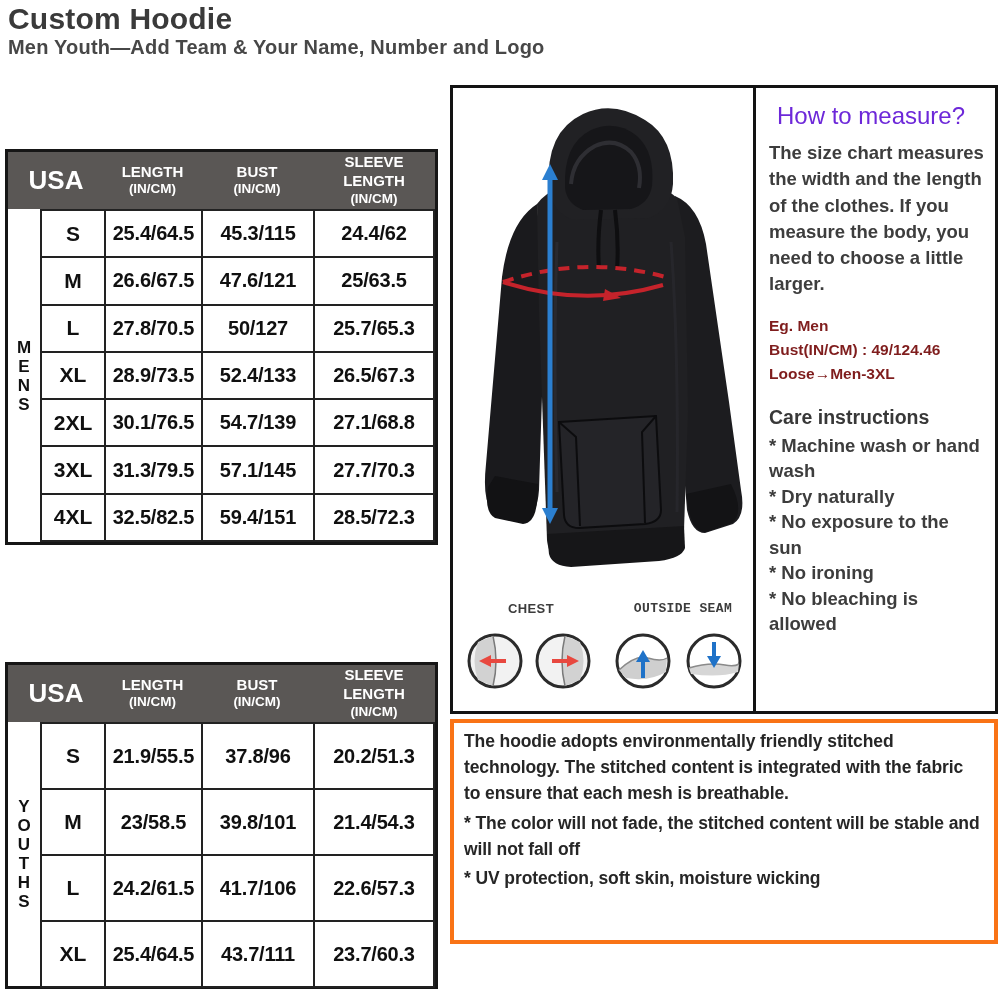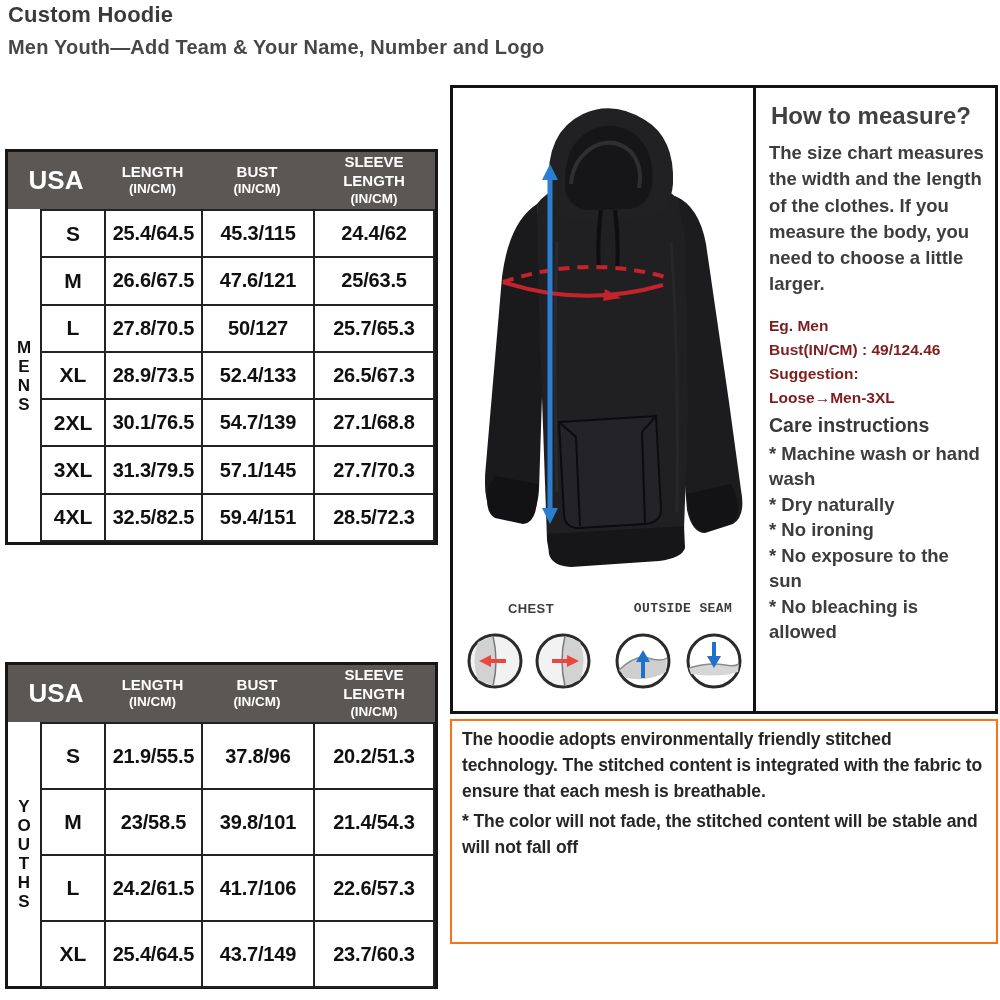--- a/index.html
+++ b/index.html
@@ -1,21 +1,21 @@
 <!DOCTYPE html>
 <html><head>
 <meta charset="utf-8">
 <style>
   html,body{margin:0;padding:0;}
   body{
     width:1000px;height:1000px;position:relative;background:#ffffff;
     font-family:"Liberation Sans", sans-serif;color:#2f2f2f;overflow:hidden;
   }
   
-  .page-title{position:absolute;left:8px;top:2px;font-size:22px;font-weight:700;color:#3a3a3a;letter-spacing:.2px;}
+  .page-title{position:absolute;left:8px;top:2px;font-size:30px;font-weight:700;color:#3a3a3a;letter-spacing:.2px;}
   .page-subtitle{position:absolute;left:8px;top:36px;font-size:20px;font-weight:600;color:#474747;letter-spacing:.2px;}
 
   
   .chart{position:absolute;left:5px;border:3px solid #161616;background:#fff;box-sizing:border-box;}
   .chart.mens{top:149px;width:433px;height:396px;}
   .chart.youths{top:662px;width:433px;height:327px;}
   .chart-head{display:flex;align-items:center;background:#5a5755;color:#fff;height:57px;}
   .chart-head .h-usa{width:96px;text-align:center;font-size:26px;font-weight:700;}
   .chart-head .h-col{text-align:center;font-weight:700;line-height:1.25;}
   .chart-head .h-col .cn{font-size:15px;display:block;}
@@ -42,29 +42,29 @@
   .hoodie-panel{width:303px;border-right:3px solid #131313;box-sizing:border-box;position:relative;padding-left:36px;}
   .hoodie-svg{position:absolute;left:0;top:4px;}
   .diagram-label{position:absolute;font-size:13px;font-weight:700;color:#3c3c3c;letter-spacing:.4px;}
   .lbl-chest{left:18px;top:513px;width:120px;text-align:center;}
   .lbl-seam{left:165px;top:513px;width:130px;text-align:center;font-family:Liberation Mono, monospace;}
   .meas-icon{position:absolute;top:544px;width:58px;height:58px;}
   .mi1{left:13px;} .mi2{left:81px;} .mi3{left:161px;} .mi4{left:232px;}
 
   
   .measure-panel{flex:1;padding:8px 10px 0 13px;box-sizing:border-box;}
-  .measure-heading{font-size:24px;font-weight:700;color:#404040;text-align:center;margin:6px 12px 10px 0;}
+  .measure-heading{font-size:24px;font-weight:400;color:#6d28d9;text-align:center;margin:6px 12px 10px 0;}
   .measure-body{font-size:18.5px;font-weight:600;line-height:1.42;color:#3d3d3d;}
   .measure-example{margin-top:16px;font-size:15.5px;font-weight:700;line-height:1.55;color:#7f1d1d;}
   .measure-example div{white-space:nowrap;}
-  .care-heading{margin-top:4px;font-size:19.5px;font-weight:600;color:#383838;}
+  .care-heading{margin-top:20px;font-size:19.5px;font-weight:600;color:#383838;}
   .care-list{margin-top:4px;font-size:18.5px;font-weight:600;line-height:1.38;color:#3d3d3d;}
 
   
-  .desc-box{position:absolute;left:450px;top:719px;width:548px;height:225px;border:2px solid #f97316;
+  .desc-box{position:absolute;left:450px;top:719px;width:548px;height:225px;border:4px solid #f97316;
             box-sizing:border-box;padding:6px 10px 0 10px;background:#fff;}
   .desc-box p{margin:0 0 4px 0;font-size:17.5px;font-weight:600;line-height:1.48;color:#262626;letter-spacing:-0.1px;}
 </style>
 </head>
 <body>
 
 <div class="page-title">Custom Hoodie</div>
 <div class="page-subtitle">Men  Youth—Add Team &amp; Your Name, Number and Logo</div>
 
 <div class="chart mens">
@@ -192,21 +192,21 @@
           </tr>
           <tr>
             <td class="c-size">L</td>
             <td class="c-val">24.2/61.5</td>
             <td class="c-val">41.7/106</td>
             <td class="c-val">22.6/57.3</td>
           </tr>
           <tr>
             <td class="c-size">XL</td>
             <td class="c-val">25.4/64.5</td>
-            <td class="c-val">43.7/149</td>
+            <td class="c-val">43.7/111</td>
             <td class="c-val">23.7/60.3</td>
           </tr>
         </tbody>
     </table>
   </div>
 </div>
 
 <div class="top-section">
 
   <div class="hoodie-panel">
@@ -282,30 +282,30 @@
       <path d="M29,36 l-7,-12 14,0 z" fill="#1f72c8"></path>
     </svg>
   </div>
 
   <div class="measure-panel">
     <div class="measure-heading">How to measure?</div>
     <div class="measure-body">The size chart measures the width and the length of the clothes.  If you measure the body, you need to choose a little larger.</div>
     <div class="measure-example">
       <div>Eg. Men</div>
       <div>Bust(IN/CM) : 49/124.46</div>
-      <div>Suggestion:</div>
       <div>Loose→Men-3XL</div>
     </div>
     <div class="care-heading">Care instructions</div>
     <div class="care-list">
       <div>* Machine wash or hand wash</div>
       <div>* Dry naturally</div>
+      <div>* No exposure to the sun</div>
       <div>* No ironing</div>
-      <div>* No exposure to the sun</div>
       <div>* No bleaching is allowed</div>
     </div>
   </div>
 </div>
 
 <div class="desc-box">
   <p>The hoodie adopts environmentally friendly stitched technology. The stitched content is integrated with the fabric to ensure that each mesh is breathable.</p>
   <p>* The color will not fade, the stitched content will be stable and will not fall off</p>
+  <p>* UV protection, soft skin, moisture wicking</p>
 </div>
 
 </body></html>

